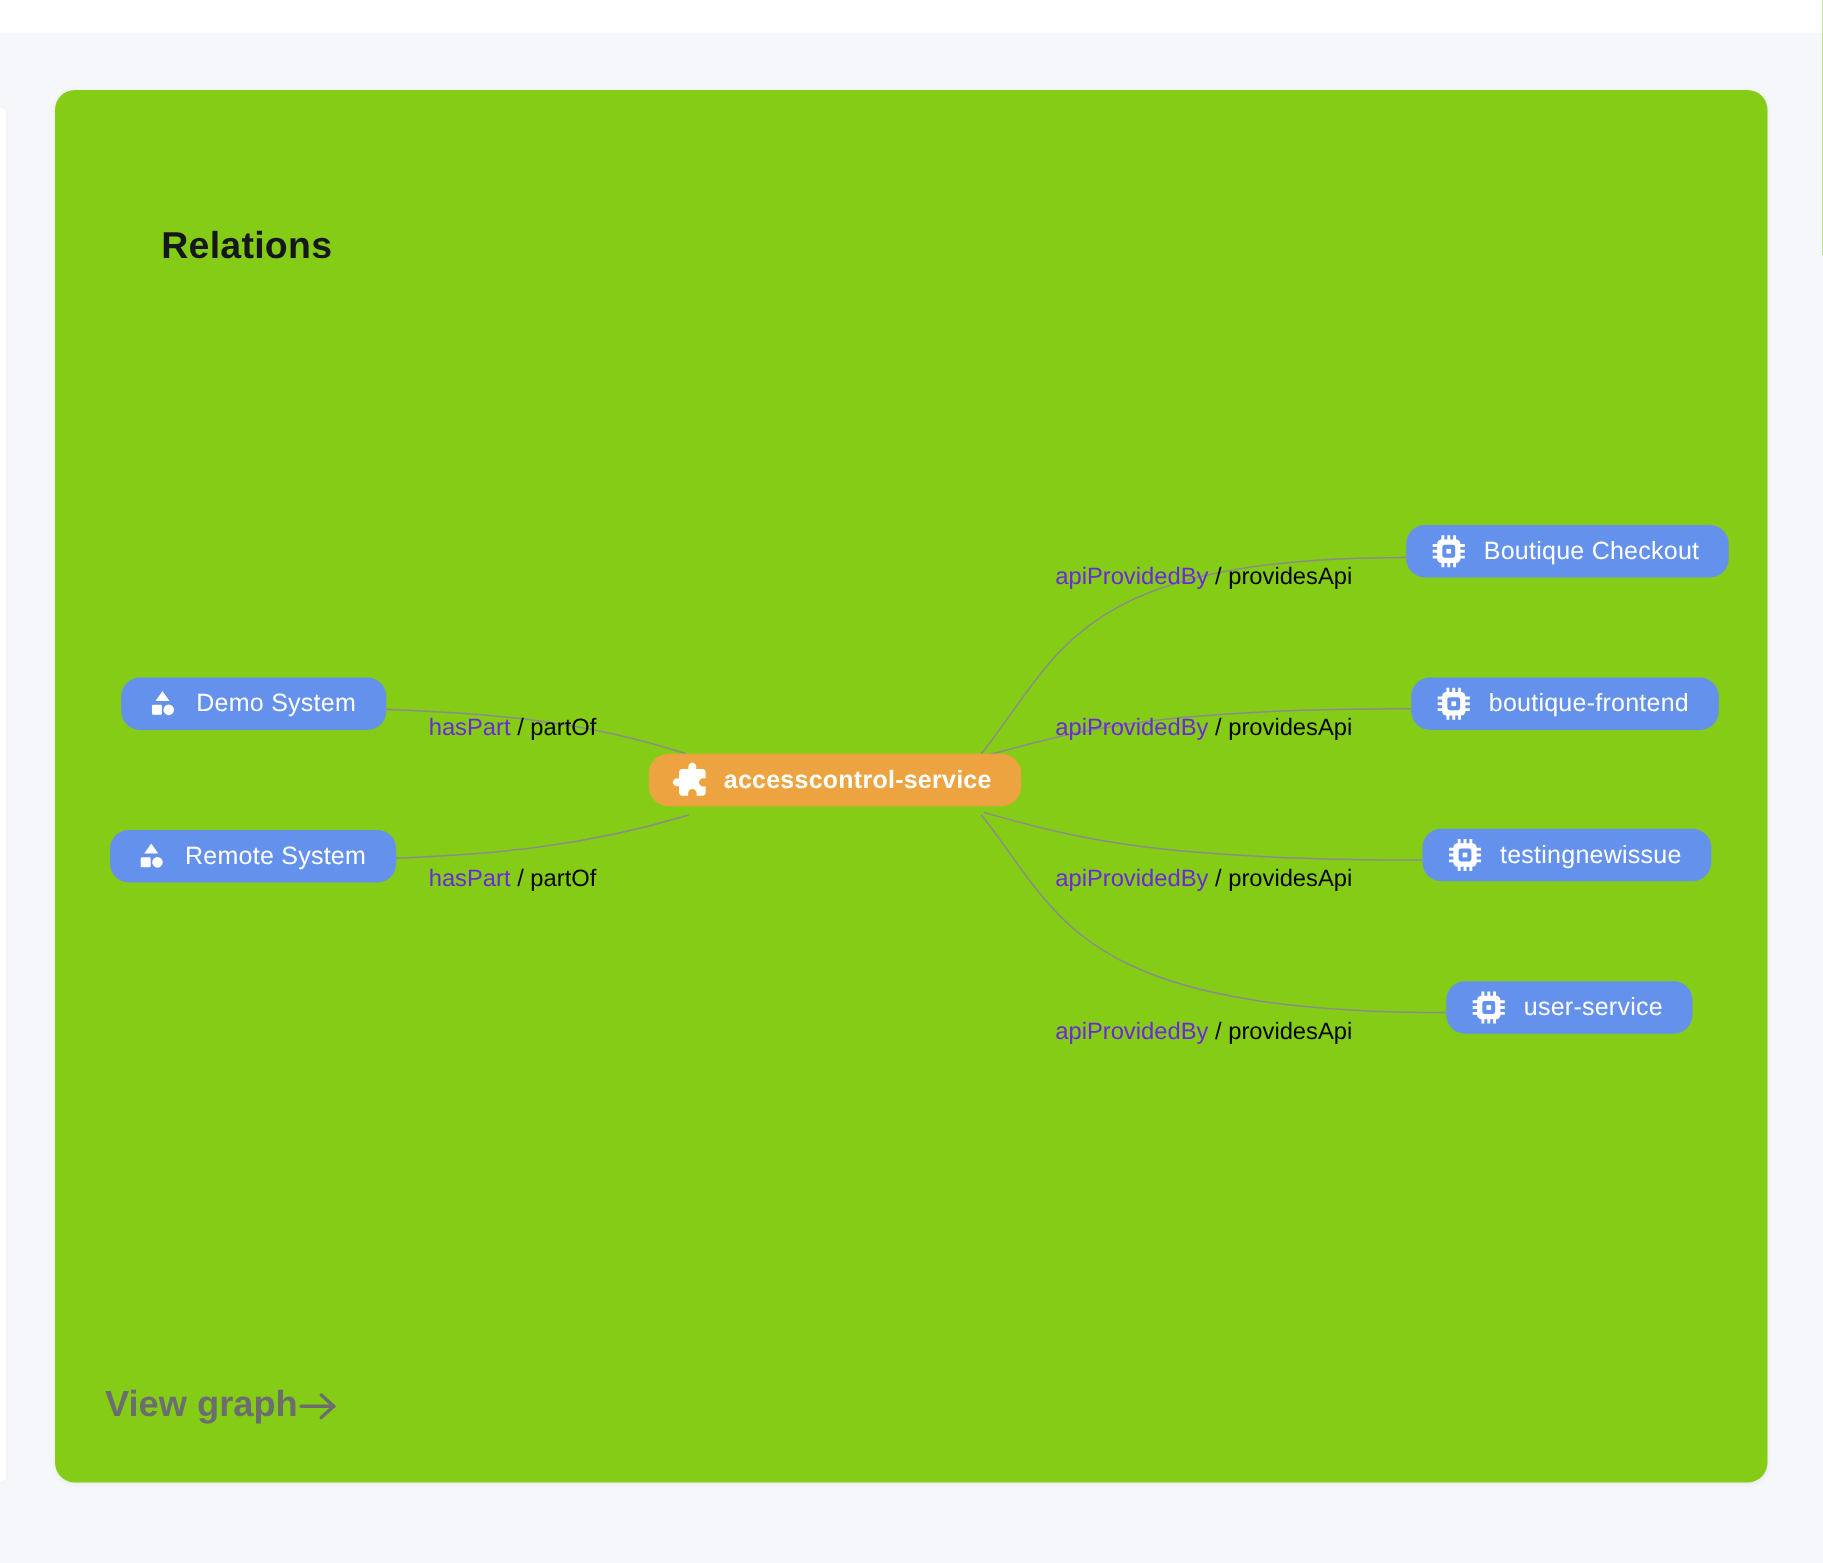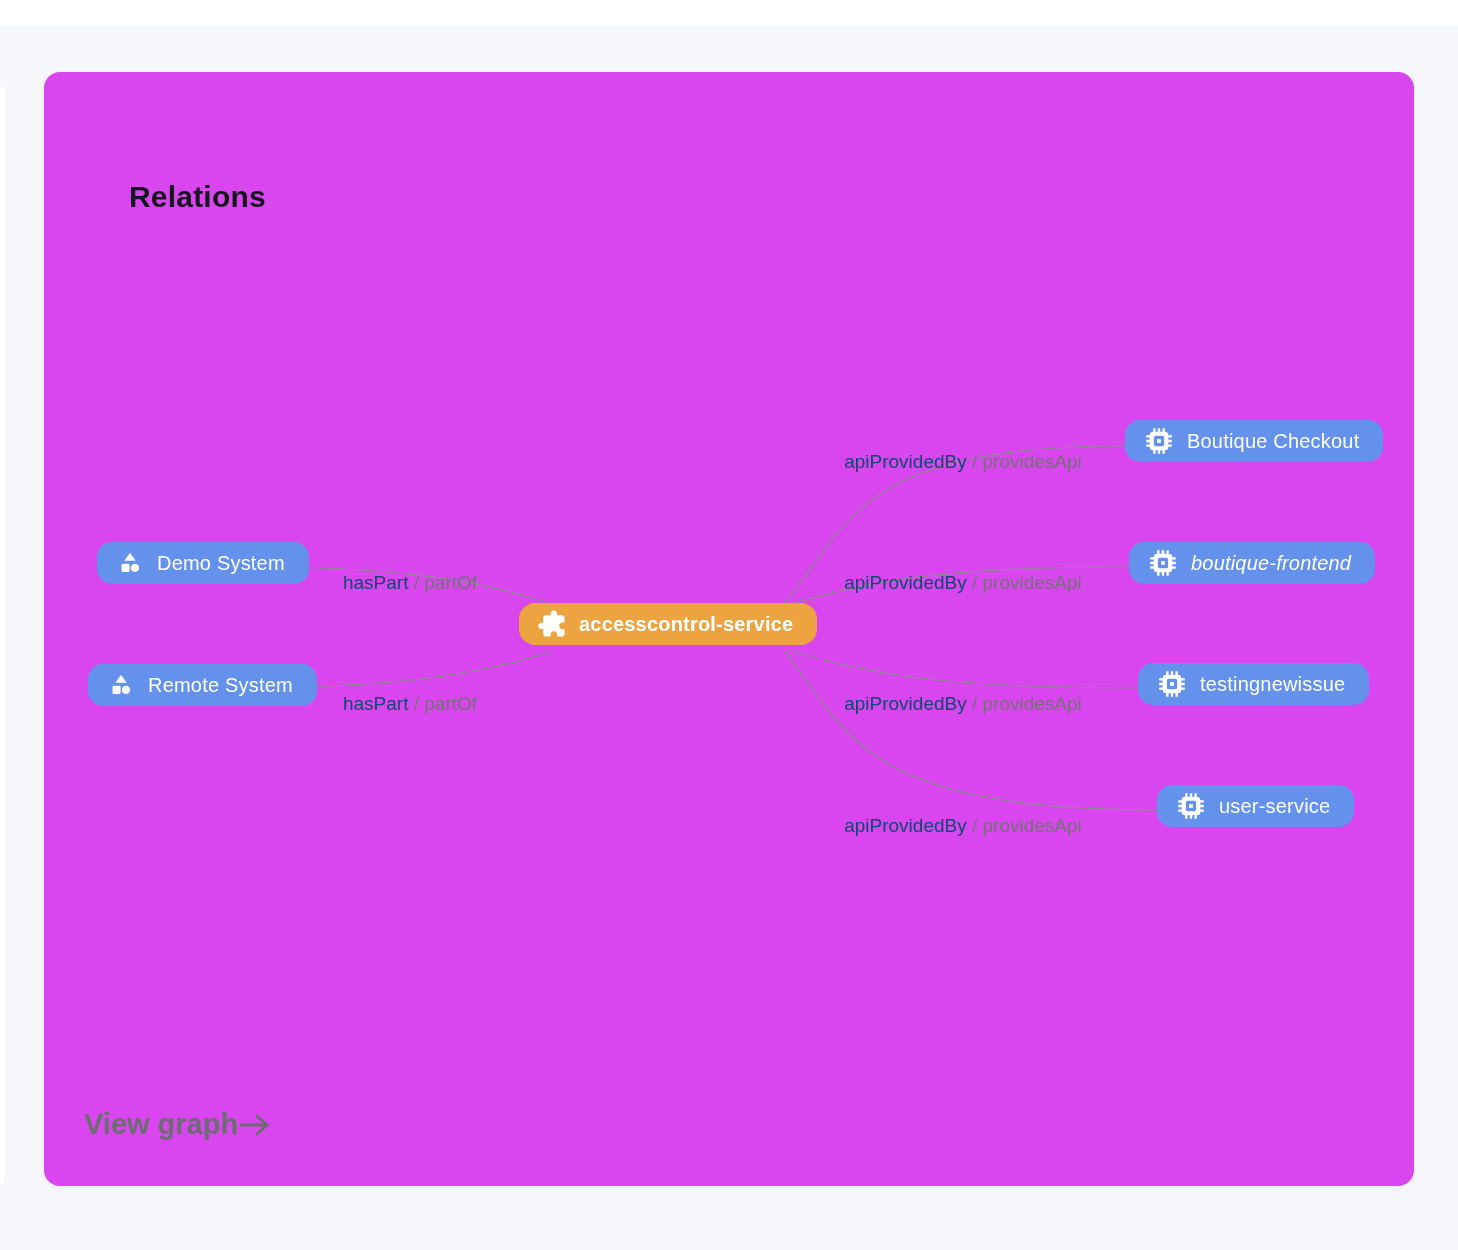--- a/index.html
+++ b/index.html
@@ -14,21 +14,21 @@
     position:absolute;left:0;top:0;width:1458px;height:26px;
     background:#ffffff;
   }
   .left-card-edge{
     position:absolute;left:0;top:86px;width:5px;height:1100px;
     background:#ffffff;border-radius:0 10px 10px 0;
     box-shadow:0 1px 3px rgba(25,30,60,.05);
   }
   .card{
     position:absolute;left:44px;top:72px;width:1370px;height:1114px;
-    background:#d946ef;border-radius:16px;
+    background:#84cc16;border-radius:16px;
     box-shadow:0 1px 4px rgba(25,30,60,.06);
   }
   .card-title{
     position:absolute;left:85px;top:108px;
     font-size:30px;font-weight:700;color:#15171c;letter-spacing:.2px;
   }
   svg.edges{
     position:absolute;left:0;top:0;width:1458px;height:1250px;
     pointer-events:none;
   }
@@ -44,22 +44,22 @@
   .node .icon{display:flex;align-items:center;}
   .node.center{
     background:#eda440;border-radius:16px;font-weight:700;
     padding:0 24px 0 18px;
     gap:12px;
   }
   .edge-label{
     position:absolute;transform:translate(-50%,-50%);
     font-size:19px;white-space:nowrap;
   }
-  .edge-label .primary{color:#0c4a6e;font-weight:500;}
-  .edge-label .secondary{color:#737373;font-weight:400;}
+  .edge-label .primary{color:#6d28d9;font-weight:500;}
+  .edge-label .secondary{color:#000000;font-weight:400;}
   .view-graph{
     position:absolute;left:84px;top:1108px;
     display:flex;align-items:center;
     font-size:29px;font-weight:700;color:#6c6d70;
     cursor:pointer;
   }
   .view-graph svg{display:block;}
 </style>
 </head>
 <body>
@@ -118,21 +118,21 @@
         <path d="M8 1v4 M12 1v4 M16 1v4 M8 19v4 M12 19v4 M16 19v4 M1 8h4 M1 12h4 M1 16h4 M19 8h4 M19 12h4 M19 16h4"></path>
       </g>
       <rect x="4" y="4" width="16" height="16" rx="3" fill="#ffffff"></rect>
       <rect x="7.6" y="7.6" width="8.8" height="8.8" rx="1.6" fill="#6491ec"></rect>
       <rect x="10.4" y="10.4" width="3.2" height="3.2" fill="#ffffff"></rect>
     </svg>
   </span>
   <span>Boutique Checkout</span>
 </div>
 
-<div class="node" style="left:1129px;top:542px;font-style:italic;">
+<div class="node" style="left:1129px;top:542px;">
   <span class="icon">
     <svg width="28" height="28" viewBox="0 0 24 24">
       <g stroke="#ffffff" stroke-width="2">
         <path d="M8 1v4 M12 1v4 M16 1v4 M8 19v4 M12 19v4 M16 19v4 M1 8h4 M1 12h4 M1 16h4 M19 8h4 M19 12h4 M19 16h4"></path>
       </g>
       <rect x="4" y="4" width="16" height="16" rx="3" fill="#ffffff"></rect>
       <rect x="7.6" y="7.6" width="8.8" height="8.8" rx="1.6" fill="#6491ec"></rect>
       <rect x="10.4" y="10.4" width="3.2" height="3.2" fill="#ffffff"></rect>
     </svg>
   </span>

